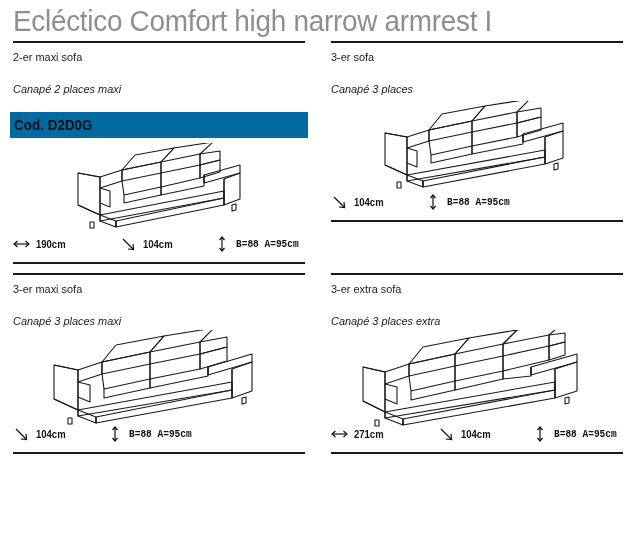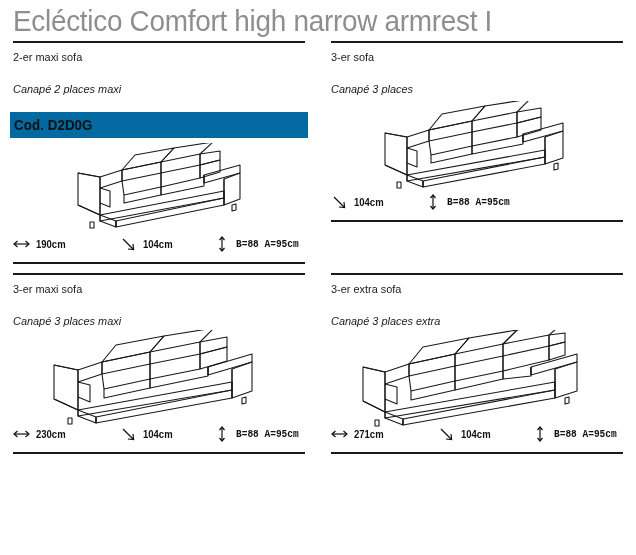--- a/index.html
+++ b/index.html
@@ -293,30 +293,20 @@
         <path d="M152 24 L152 39 L179 31 L179 17"></path>
         <path d="M56 59 L56 68 L102 58 L102 49"></path>
         <path d="M102 49 L102 58 L160 46 L160 37"></path>
         <path d="M30 52 L42 55 L42 72 L30 67"></path>
         <path d="M6 69 L30 80"></path>
         <path d="M20 88 L24 88 L24 94 L20 94 Z"></path>
         <path d="M194 68 L198 67 L198 73 L194 74 Z"></path>
       </svg>
     </div>
     <div class="dims">
-      <div class="dim dim-w">
-        <span class="ic">
-          <svg width="17" height="10" viewBox="0 0 17 10" stroke="#111" stroke-width="1.2" fill="none">
-            <line x1="1.5" y1="5" x2="15.5" y2="5"></line>
-            <polyline points="4.5,2 1,5 4.5,8"></polyline>
-            <polyline points="12.5,2 16,5 12.5,8"></polyline>
-          </svg>
-        </span>
-        <span class="val">230cm</span>
-      </div>
       <div class="dim dim-d">
         <span class="ic">
           <svg width="15" height="14" viewBox="0 0 15 14" stroke="#111" stroke-width="1.2" fill="none">
             <line x1="2" y1="2" x2="12" y2="12"></line>
             <polyline points="12,7 12.6,12.6 7,12"></polyline>
           </svg>
         </span>
         <span class="val">104cm</span>
       </div>
       <div class="dim dim-h">

